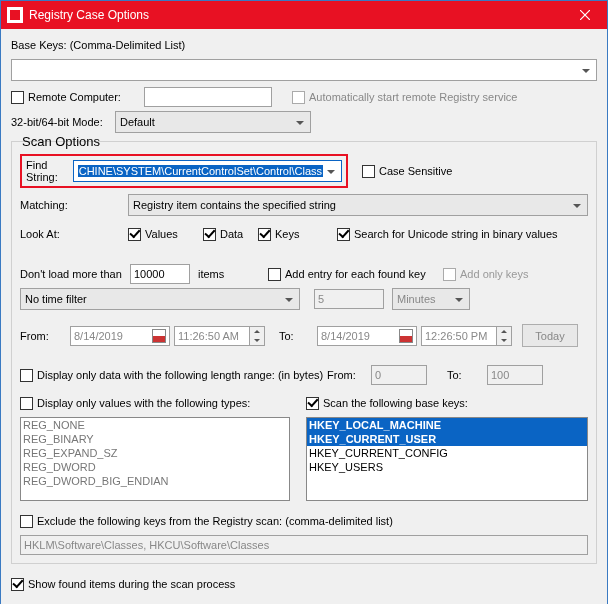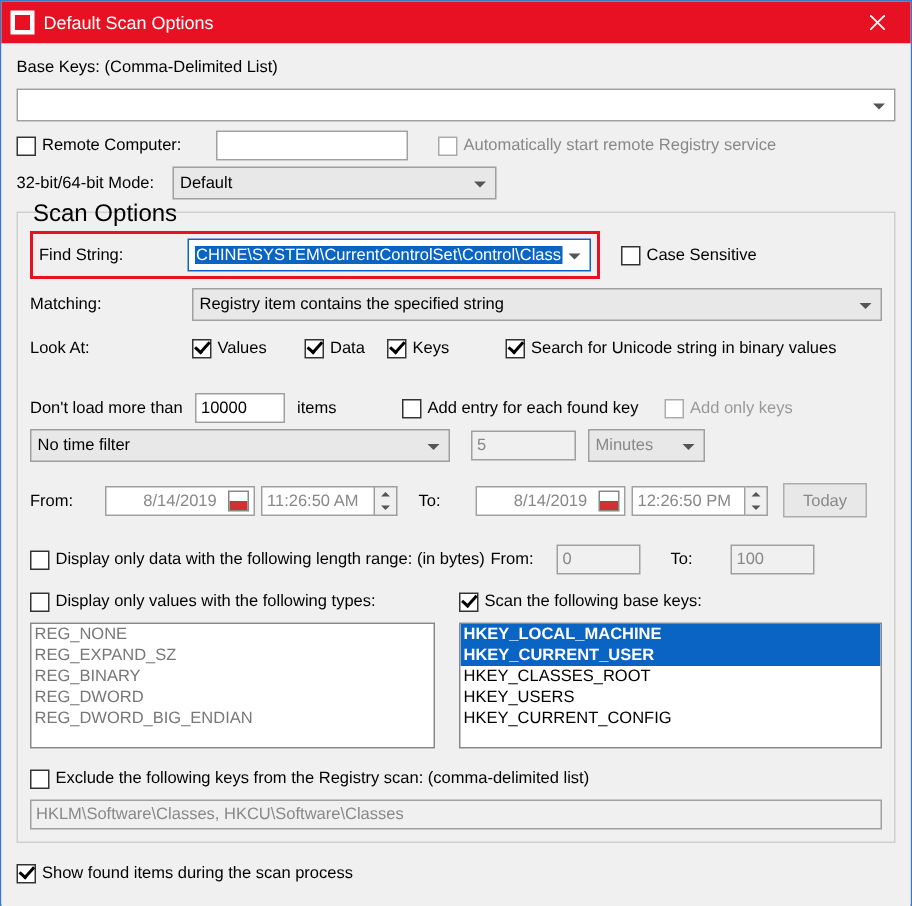--- a/index.html
+++ b/index.html
@@ -15,48 +15,48 @@
   .row { display: flex; align-items: center; margin-bottom: 4px; min-height: 20px; }
   .lbl { color: #000; }
   .txt { border: 1px solid #a0a0a0; background: #fff; height: 20px; padding: 0 3px; font-family: inherit; font-size: 11px; }
   .txt.disabled { background: #f0f0f0; color: #888; }
   .combo { border: 1px solid #a0a0a0; background: #e8e8e8; height: 22px; padding: 0 18px 0 4px; position: relative; display: flex; align-items: center; }
   .combo::after { content: ''; position: absolute; right: 6px; top: 9px; border-left: 4px solid transparent; border-right: 4px solid transparent; border-top: 4px solid #555; }
   .combo.white { background: #fff; }
   .cb { width: 13px; height: 13px; border: 1px solid #333; background: #fff; display: inline-flex; align-items: center; justify-content: center; margin-right: 4px; flex-shrink: 0; }
   .cb.checked::after { content: ''; width: 8px; height: 4px; border-left: 2px solid #000; border-bottom: 2px solid #000; transform: rotate(-48deg) translate(1px, -1px); }
   .cb.disabled { border-color: #aaa; }
-  .fieldset-label { position: absolute; top: -8px; left: 8px; font-size: 16px; color: #000; padding: 0 2px; }
+  .fieldset-label { position: absolute; top: -8px; left: 8px; font-size: 13px; color: #000; padding: 0 2px; }
   .scan-opts { border: 1px solid #d0d0d0; margin-top: 8px; padding: 12px 8px 8px 8px; position: relative; }
   .highlight-box { border: 2px solid #e81123; padding: 3px 4px; display: flex; align-items: center; }
   .sel-txt { background: #0a64c4; color: #fff; padding: 0 1px; }
   .time-input { border: 1px solid #a0a0a0; background: #fff; height: 20px; display: flex; align-items: center; padding: 0 3px; }
   .spinner { width: 15px; height: 20px; border: 1px solid #a0a0a0; border-left: none; display: flex; flex-direction: column; }
   .spinner div { flex: 1; display: flex; align-items: center; justify-content: center; }
   .spinner div::before { content: ''; border-left: 3px solid transparent; border-right: 3px solid transparent; }
   .spinner .up::before { border-bottom: 3px solid #555; }
   .spinner .dn::before { border-top: 3px solid #555; }
   .btn { border: 1px solid #adadad; background: #e1e1e1; height: 23px; display: flex; align-items: center; justify-content: center; font-family: inherit; font-size: 11px; cursor: pointer; }
   .btn.disabled { color: #888; background: #e8e8e8; }
   .btn.primary { border: 2px solid #0a64c4; }
   .listbox { border: 1px solid #888; background: #fff; overflow: hidden; font-size: 11px; }
   .listbox .item { padding: 0 2px; line-height: 14px; white-space: nowrap; color: #777; }
   .listbox .item.sel { background: #0a64c4; color: #fff; font-weight: bold; }
   .listbox.dis .item { color: #777; }
-  .datepick { border: 1px solid #a0a0a0; background: #fff; height: 20px; display: flex; align-items: center; padding: 0 3px; position: relative; justify-content: center; }
+  .datepick { border: 1px solid #a0a0a0; background: #fff; height: 20px; display: flex; align-items: center; padding: 0 3px; position: relative; }
   .datepick .cal { position: absolute; right: 3px; width: 14px; height: 14px; border: 1px solid #888; background: linear-gradient(#fff 50%, #c33 50%); }
   .footer { display: flex; justify-content: flex-end; gap: 10px; padding: 8px 6px 0 6px; align-items: center; }
 </style>
 </head>
 <body>
 
 <div class="window">
   <div class="titlebar">
     <div class="titlebar-icon"></div>
-    <div class="titlebar-title">Default Scan Options</div>
+    <div class="titlebar-title">Registry Case Options</div>
     <div class="close-btn">
       <svg>
           <line x1="0" y1="0" x2="10" y2="10"></line>
           <line x1="10" y1="0" x2="0" y2="10"></line>
         </svg>
     </div>
   </div>
 
   <div class="content">
 
@@ -73,30 +73,30 @@
       <span class="cb"></span>
       <span class="lbl" style="width:116px">Remote Computer:</span>
       <input class="txt" style="width: 128px;" value="">
       <span style="width:20px"></span>
       <span class="cb disabled"></span>
       <span class="lbl" style="color:#888">Automatically start remote Registry service</span>
     </div>
 
     <div class="row" style="margin-top:4px">
       <span class="lbl" style="width:104px">32-bit/64-bit Mode:</span>
-      <div class="combo" style="width:216px">
+      <div class="combo" style="width:196px">
           <span>Default</span>
         </div>
     </div>
 
     <div class="scan-opts">
       <span class="fieldset-label">Scan Options</span>
 
       <div class="row">
-        <div class="highlight-box" style="width:380px">
+        <div class="highlight-box" style="width:328px">
           <span class="lbl" style="width:100px">Find String:</span>
           <div class="combo white" style="flex:1;border-color:#0a64c4">
             <span class="sel-txt">CHINE\SYSTEM\CurrentControlSet\Control\Class</span>
           </div>
         </div>
         <span style="width:14px"></span>
         <span class="cb"></span>
         <span class="lbl">Case Sensitive</span>
       </div>
 
@@ -181,38 +181,37 @@
 
       <div class="row" style="margin-top:8px;align-items:flex-start">
         <div style="width:270px">
           <div class="row">
             <span class="cb"></span>
             <span class="lbl">Display only values with the following types:</span>
           </div>
           <div class="listbox dis" style="height:84px">
             <div class="item">REG_NONE</div>
             <div class="item sel"></div>
+            <div class="item">REG_BINARY</div>
             <div class="item">REG_EXPAND_SZ</div>
-            <div class="item">REG_BINARY</div>
             <div class="item">REG_DWORD</div>
             <div class="item">REG_DWORD_BIG_ENDIAN</div>
           </div>
         </div>
         <div style="width:16px"></div>
         <div style="flex:1">
           <div class="row">
             <span class="cb checked"></span>
             <span class="lbl">Scan the following base keys:</span>
           </div>
           <div class="listbox" style="height:84px">
             <div class="item sel">HKEY_LOCAL_MACHINE</div>
             <div class="item sel">HKEY_CURRENT_USER</div>
-            <div class="item" style="color:#000">HKEY_CLASSES_ROOT</div>
+            <div class="item" style="color:#000">HKEY_CURRENT_CONFIG</div>
             <div class="item" style="color:#000">HKEY_USERS</div>
-            <div class="item" style="color:#000">HKEY_CURRENT_CONFIG</div>
           </div>
         </div>
       </div>
 
       <div class="row" style="margin-top:10px">
         <span class="cb"></span>
         <span class="lbl">Exclude the following keys from the Registry scan: (comma-delimited list)</span>
       </div>
       <input class="txt disabled" style="width: 100%;" disabled="" value="HKLM\Software\Classes, HKCU\Software\Classes">
     </div>

